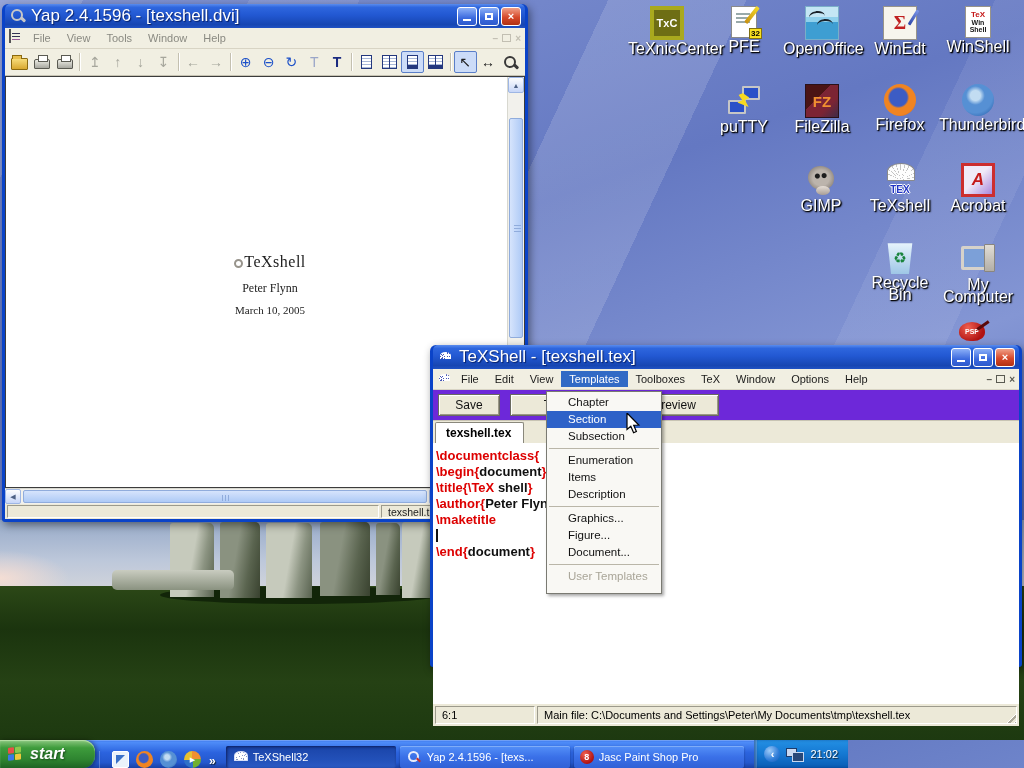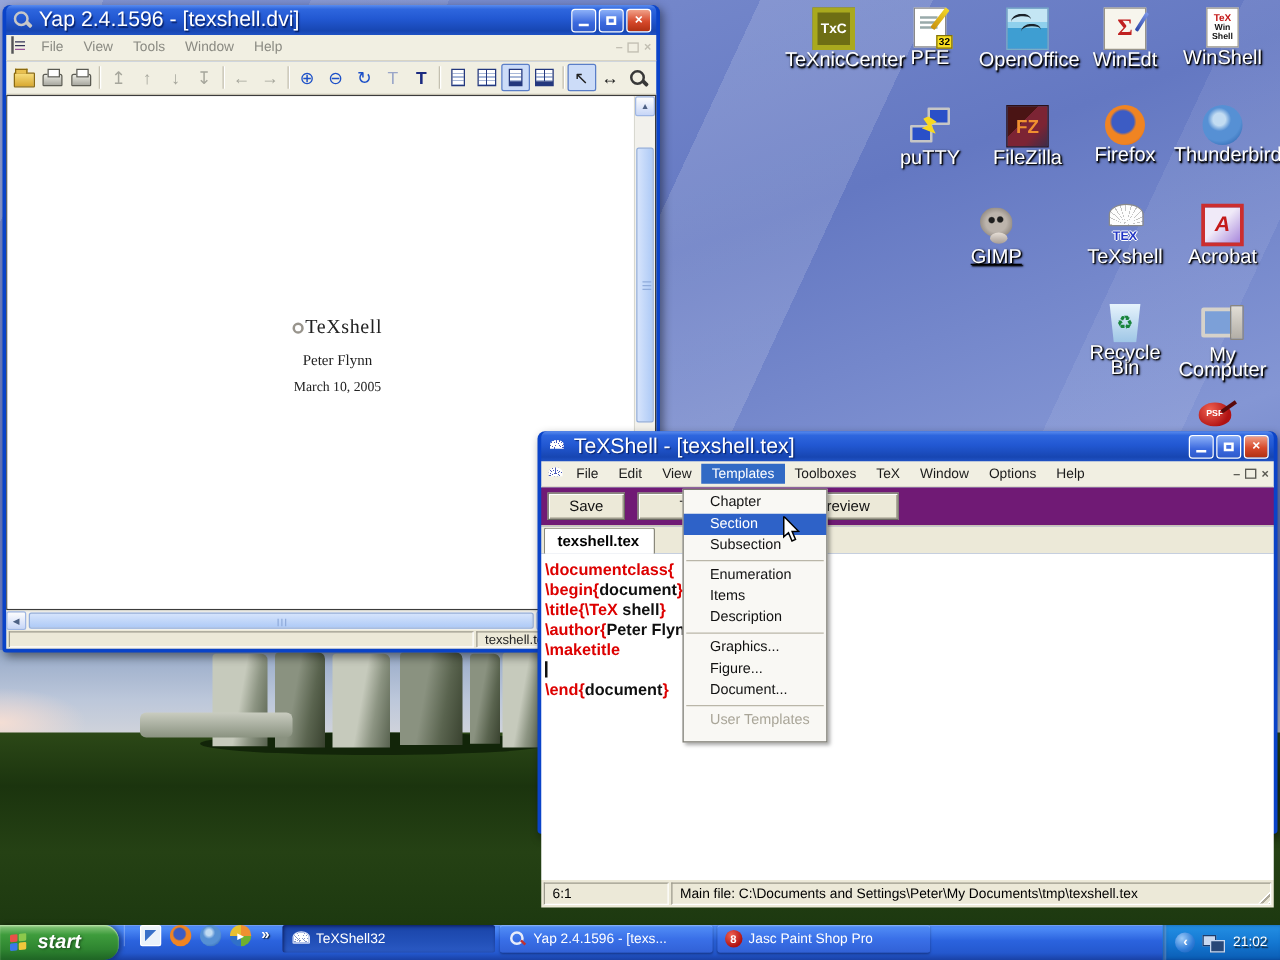--- a/index.html
+++ b/index.html
@@ -117,21 +117,21 @@
   .vthumb{margin:25px 1px 0;height:220px;border:1px solid #90ACDC;border-radius:2px;background:linear-gradient(90deg,#D6E4FC,#AECAF6);position:relative}
   .vthumb::after{content:"";position:absolute;left:4px;top:50%;width:7px;height:1px;background:#90ACDC;box-shadow:0 3px 0 #90ACDC,0 -3px 0 #90ACDC}
   .hscroll{height:16px;background:#F2F1EC;display:flex;margin-top:0;border-top:1px solid #D8D8D0}
   .hbtn{width:16px;display:flex;align-items:center;justify-content:center;font-size:7px;color:#4D6185;
     background:linear-gradient(180deg,#FDFDFD,#C7D6F8);border:1px solid #9EB6E4;border-radius:2px}
   .hthumb{margin:1px 2px;width:404px;border:1px solid #90ACDC;border-radius:2px;background:linear-gradient(180deg,#D6E4FC,#AECAF6);position:relative}
   .hthumb::after{content:"";position:absolute;top:4px;left:50%;height:6px;width:1px;background:#90ACDC;box-shadow:3px 0 0 #90ACDC,-3px 0 0 #90ACDC}
   .statusbar{height:15px;background:#ECE9D8;display:flex;gap:2px;padding:1px 2px;font-size:10.5px;color:#222}
   .spanel{border:1px solid;border-color:#9C9A8C #fff #fff #9C9A8C;background:#ECE9D8;display:flex;align-items:center;padding:0 6px}
   
-  .ts-toolbar{height:31px;background:#701a75;border-bottom:1px solid #C8C4B4;display:flex;align-items:flex-start;padding:4px 0 0 5px;gap:10px}
+  .ts-toolbar{height:31px;background:#6d28d9;border-bottom:1px solid #C8C4B4;display:flex;align-items:flex-start;padding:4px 0 0 5px;gap:10px}
   .xpbtn{height:22px;background:#ECE9D8;border:1px solid #6A6A60;box-shadow:inset 1px 1px 0 #fff,inset -1px -1px 0 #9A9786;
     font-size:12px;color:#111;display:flex;align-items:center;justify-content:center}
   .tabrow{height:22px;background:#ECE9D8;display:flex;align-items:flex-end;padding-left:2px}
   .tab{background:#fff;border:1px solid #8A887C;border-bottom:none;font-weight:bold;font-size:12px;padding:3px 12px 3px 10px;border-radius:2px 2px 0 0}
   .editor{background:#fff;height:261px;padding:5px 0 0 3px;font-weight:bold;font-size:13px;line-height:16px;overflow:hidden;font-family:"Liberation Sans",sans-serif}
   .eline{min-height:16px;white-space:pre}
   .seg-cmd{color:#DD0000}
   .seg-txt{color:#101010}
   .caret{display:inline-block;width:2px;height:13px;background:#111;vertical-align:-2px}
   .ts-status{height:22px;background:#ECE9D8;display:flex;gap:2px;padding:2px;font-size:11px;position:relative}
@@ -141,21 +141,21 @@
   
   .dropdown{position:absolute;left:546px;top:391px;width:116px;background:#F9F8F4;border:1px solid #7A7A72;
     box-shadow:2px 2px 3px rgba(0,0,0,.35);padding:2px 0 8px;z-index:35}
   .mitem{height:17px;line-height:17px;padding-left:21px;font-size:11.5px;color:#111}
   .mitem.hl{background:#2E62C8;color:#fff}
   .mitem.dis{color:#A9A598}
   .msep{border-top:1px solid #BAB6A8;margin:3px 2px}
   
   .cursor{position:absolute;left:626px;top:413px;z-index:60}
   
-  .taskbar{position:absolute;left:0;top:740px;width:1024px;height:28px;z-index:50;display:flex;align-items:flex-start;
+  .taskbar{position:absolute;left:0;top:740px;width:848px;height:28px;z-index:50;display:flex;align-items:flex-end;
     background:linear-gradient(180deg,#3C74E8 0%,#4E8CF8 8%,#2B63DE 45%,#2458CE 80%,#1941A5 100%);box-shadow:inset 0 1px 0 #6F9EF5}
   .startbtn{width:95px;height:28px;border-radius:0 12px 12px 0;display:flex;align-items:center;gap:6px;padding-left:8px;
     background:linear-gradient(180deg,#8CC880 0%,#3E9C3C 28%,#2E8430 70%,#1E6424 100%);box-shadow:2px 0 4px rgba(0,0,0,.4),inset 0 1px 1px #B8E0A8;
     color:#fff;font-weight:bold;font-style:italic;font-size:16px;text-shadow:1px 1px 2px #1A4A1A}
   .flag{width:16px;height:15px;display:grid;grid-template:repeat(2,6px)/repeat(2,6px);gap:1px;transform:skewY(-6deg)}
   .flag span{border-radius:1px}
   .ql{display:flex;align-items:center;gap:7px;padding:0 8px 0 12px;border-left:1px solid rgba(255,255,255,.25);margin-left:4px}
   .qlicon{width:17px;height:17px;display:flex;align-items:center;justify-content:center;border-radius:2px}
   .ql-show-desktop{background:#EAF2FA;border:1px solid #fff;position:relative}
   .ql-show-desktop::before{content:"";position:absolute;left:3px;top:3px;width:9px;height:9px;background:#3870C8;clip-path:polygon(0 0,100% 0,0 100%)}
@@ -258,21 +258,21 @@
         <div class="dlabel">FileZilla</div>
       </div>
       <div class="dcell" style="left: 861px; top: 84px;">
         <div class="ic ic-firefox"></div>
         <div class="dlabel">Firefox</div>
       </div>
       <div class="dcell" style="left: 939px; top: 84px;">
         <div class="ic ic-thunderbird"></div>
         <div class="dlabel">Thunderbird</div>
       </div>
-      <div class="dcell" style="left: 758px; top: 163px; text-decoration: underline;">
+      <div class="dcell" style="left: 782px; top: 163px;">
         <div class="ic ic-gimp"></div>
         <div class="dlabel">GIMP</div>
       </div>
       <div class="dcell" style="left: 861px; top: 163px;">
         <div class="ic ic-texshell">
           <span class="icg">TEX</span>
         </div>
         <div class="dlabel">TeXshell</div>
       </div>
       <div class="dcell" style="left: 939px; top: 163px;">

